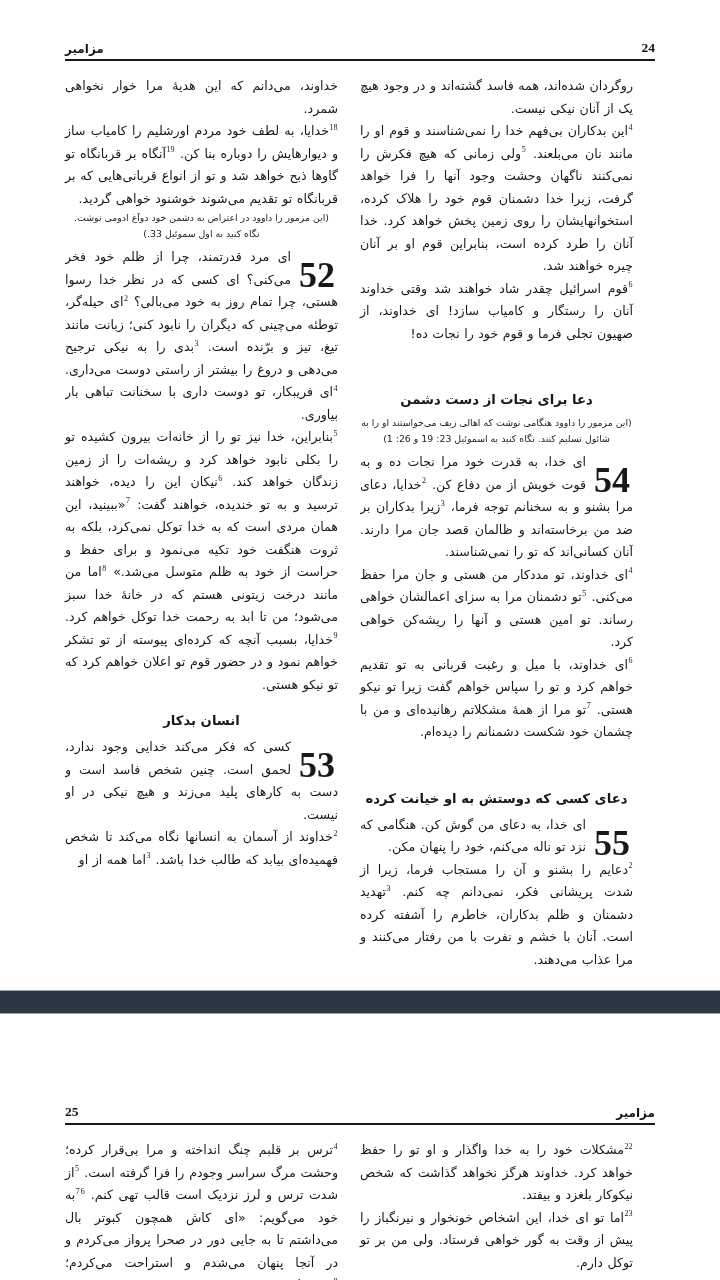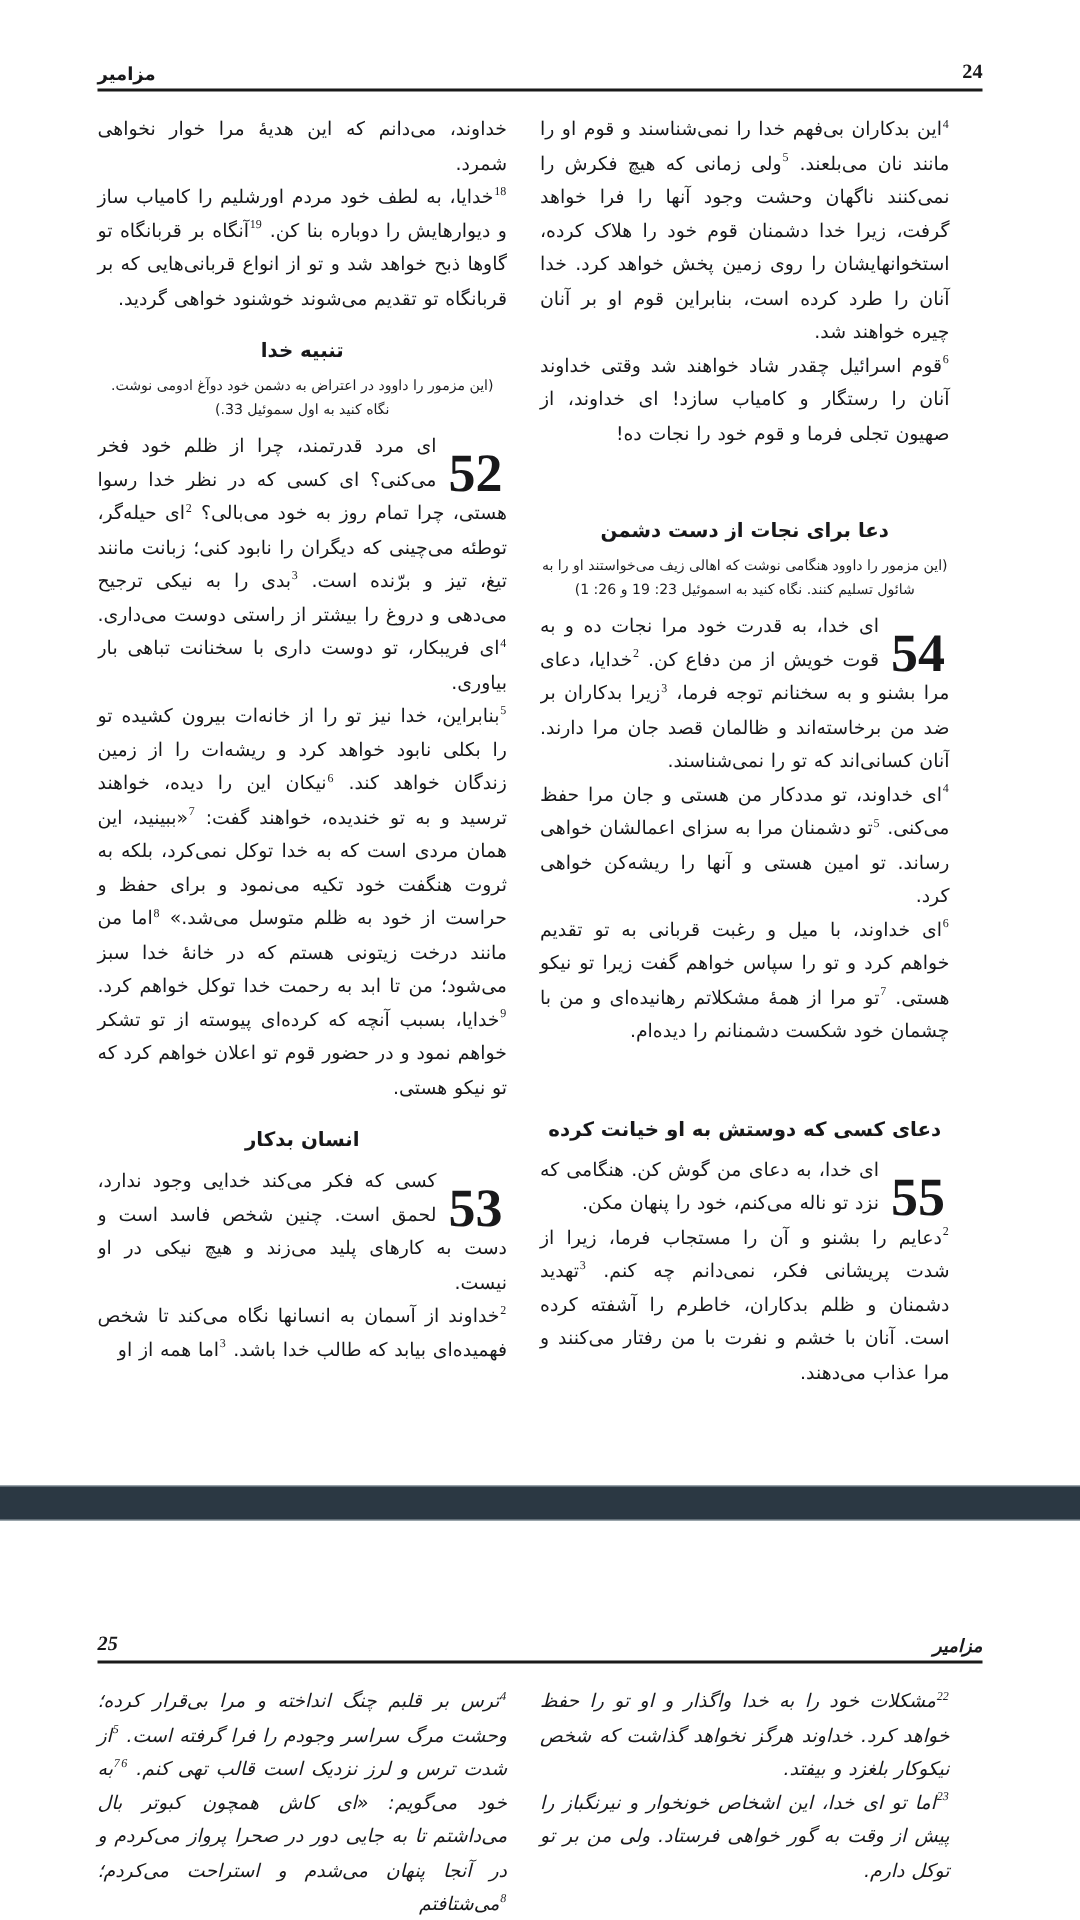--- a/index.html
+++ b/index.html
@@ -122,41 +122,40 @@
   .band {
     width: 720px;
     height: 22px;
     background: #2b3843;
     border-top: 1px solid #9aa4ab;
     border-bottom: 1px solid #9aa4ab;
     margin-top: 0;
   }
 
   .page-top { padding-top: 22px; height: 990px; box-sizing: border-box; }
-  .page-bottom { padding-top: 56px; height: 246px; box-sizing: border-box; font-style: italic; }
+  .page-bottom { padding-top: 72px; height: 246px; box-sizing: border-box; }
 </style>
 </head>
 <body>
 
 <div class="page page-top">
 
   <div class="running-head">
     <span class="rh-folio">24</span>
     <span class="rh-book">مزامیر</span>
   </div>
 
   <div class="cols">
 
     <div class="col">
 
       <p class="para">خداوند، می‌دانم که این هدیهٔ مرا خوار نخواهی شمرد.</p>
 
       <p class="para cont"><sup class="vn">18</sup><span>خدایا، به لطف خود مردم اورشلیم را کامیاب ساز و دیوارهایش را دوباره بنا کن.</span> <sup class="vn">19</sup><span>آنگاه بر قربانگاه تو گاوها ذبح خواهد شد و تو از انواع قربانی‌هایی که بر قربانگاه تو تقدیم می‌شوند خوشنود خواهی گردید.</span></p>
 
-      <div class="sec-head">تنبیه خدا</div>
       <div class="intro">(این مزمور را داوود در اعتراض به دشمن خود دوآغ ادومی نوشت. نگاه کنید به اول سموئیل 33.)</div>
 
       <div class="chapter">
         <span class="chapnum">52</span>
         <p class="para"><span>ای مرد قدرتمند، چرا از ظلم خود فخر می‌کنی؟ ای کسی که در نظر خدا رسوا هستی، چرا تمام روز به خود می‌بالی؟</span> <sup class="vn">2</sup><span>ای حیله‌گر، توطئه می‌چینی که دیگران را نابود کنی؛ زبانت مانند تیغ، تیز و برّنده است.</span> <sup class="vn">3</sup><span>بدی را به نیکی ترجیح می‌دهی و دروغ را بیشتر از راستی دوست می‌داری.</span> <sup class="vn">4</sup><span>ای فریبکار، تو دوست داری با سخنانت تباهی بار بیاوری.</span></p>
       </div>
 
       <p class="para"><sup class="vn">5</sup><span>بنابراین، خدا نیز تو را از خانه‌ات بیرون کشیده تو را بکلی نابود خواهد کرد و ریشه‌ات را از زمین زندگان خواهد کند.</span> <sup class="vn">6</sup><span>نیکان این را دیده، خواهند ترسید و به تو خندیده، خواهند گفت:</span> <sup class="vn">7</sup><span>«ببینید، این همان مردی است که به خدا توکل نمی‌کرد، بلکه به ثروت هنگفت خود تکیه می‌نمود و برای حفظ و حراست از خود به ظلم متوسل می‌شد.»</span> <sup class="vn">8</sup><span>اما من مانند درخت زیتونی هستم که در خانهٔ خدا سبز می‌شود؛ من تا ابد به رحمت خدا توکل خواهم کرد.</span> <sup class="vn">9</sup><span>خدایا، بسبب آنچه که کرده‌ای پیوسته از تو تشکر خواهم نمود و در حضور قوم تو اعلان خواهم کرد که تو نیکو هستی.</span></p>
 
       <div class="sec-head tight">انسان بدکار</div>
@@ -164,20 +163,21 @@
       <div class="chapter">
         <span class="chapnum">53</span>
         <p class="para"><span>کسی که فکر می‌کند خدایی وجود ندارد، لحمق است. چنین شخص فاسد است و دست به کارهای پلید می‌زند و هیچ نیکی در او نیست.</span></p>
       </div>
 
       <p class="para"><sup class="vn">2</sup><span>خداوند از آسمان به انسانها نگاه می‌کند تا شخص فهمیده‌ای بیابد که طالب خدا باشد.</span> <sup class="vn">3</sup><span>اما همه از او</span></p>
     </div>
 
     <div class="col">
 
+      <p class="para">روگردان شده‌اند، همه فاسد گشته‌اند و در وجود هیچ یک از آنان نیکی نیست.</p>
 
       <p class="para cont"><sup class="vn">4</sup><span>این بدکاران بی‌فهم خدا را نمی‌شناسند و قوم او را مانند نان می‌بلعند.</span> <sup class="vn">5</sup><span>ولی زمانی که هیچ فکرش را نمی‌کنند ناگهان وحشت وجود آنها را فرا خواهد گرفت، زیرا خدا دشمنان قوم خود را هلاک کرده، استخوانهایشان را روی زمین پخش خواهد کرد. خدا آنان را طرد کرده است، بنابراین قوم او بر آنان چیره خواهند شد.</span></p>
 
       <p class="para cont"><sup class="vn">6</sup><span>قوم اسرائیل چقدر شاد خواهند شد وقتی خداوند آنان را رستگار و کامیاب سازد! ای خداوند، از صهیون تجلی فرما و قوم خود را نجات ده!</span></p>
 
       <div class="spacer-md"></div>
 
       <div class="sec-head">دعا برای نجات از دست دشمن</div>
       <div class="intro">(این مزمور را داوود هنگامی نوشت که اهالی زیف می‌خواستند او را به شائول تسلیم کنند. نگاه کنید به اسموئیل 23: 19 و 26: 1)</div>
 

